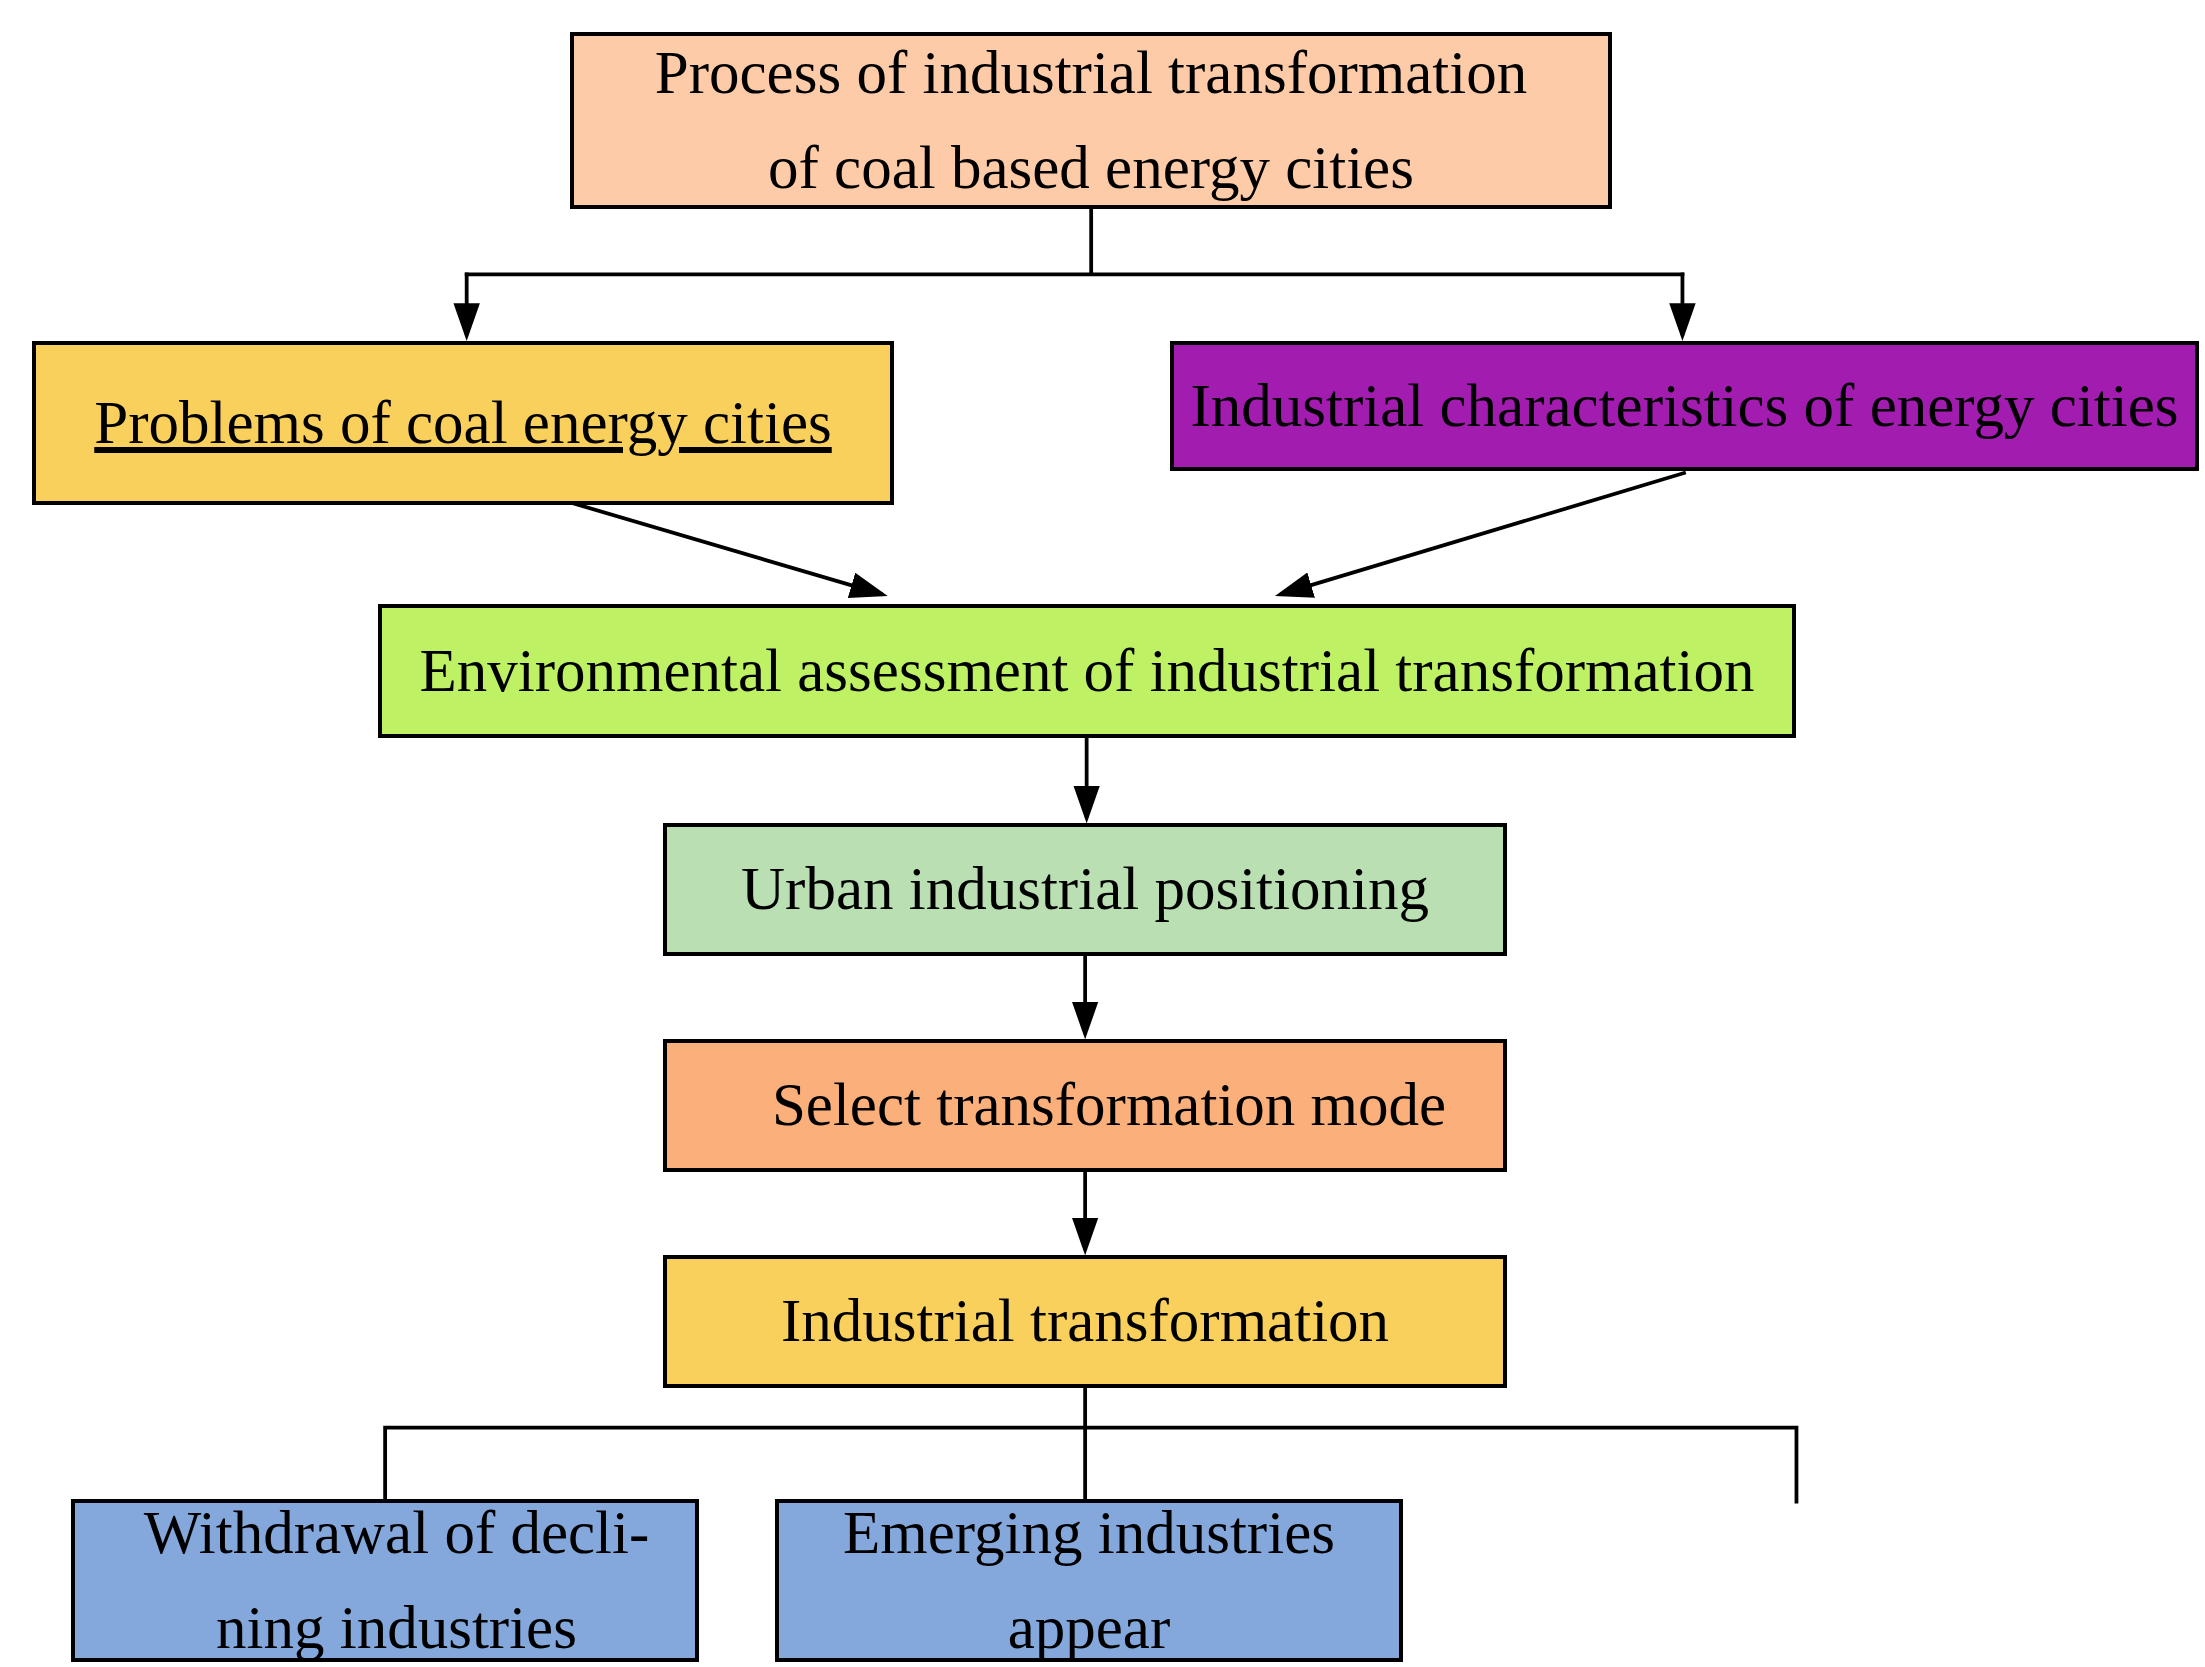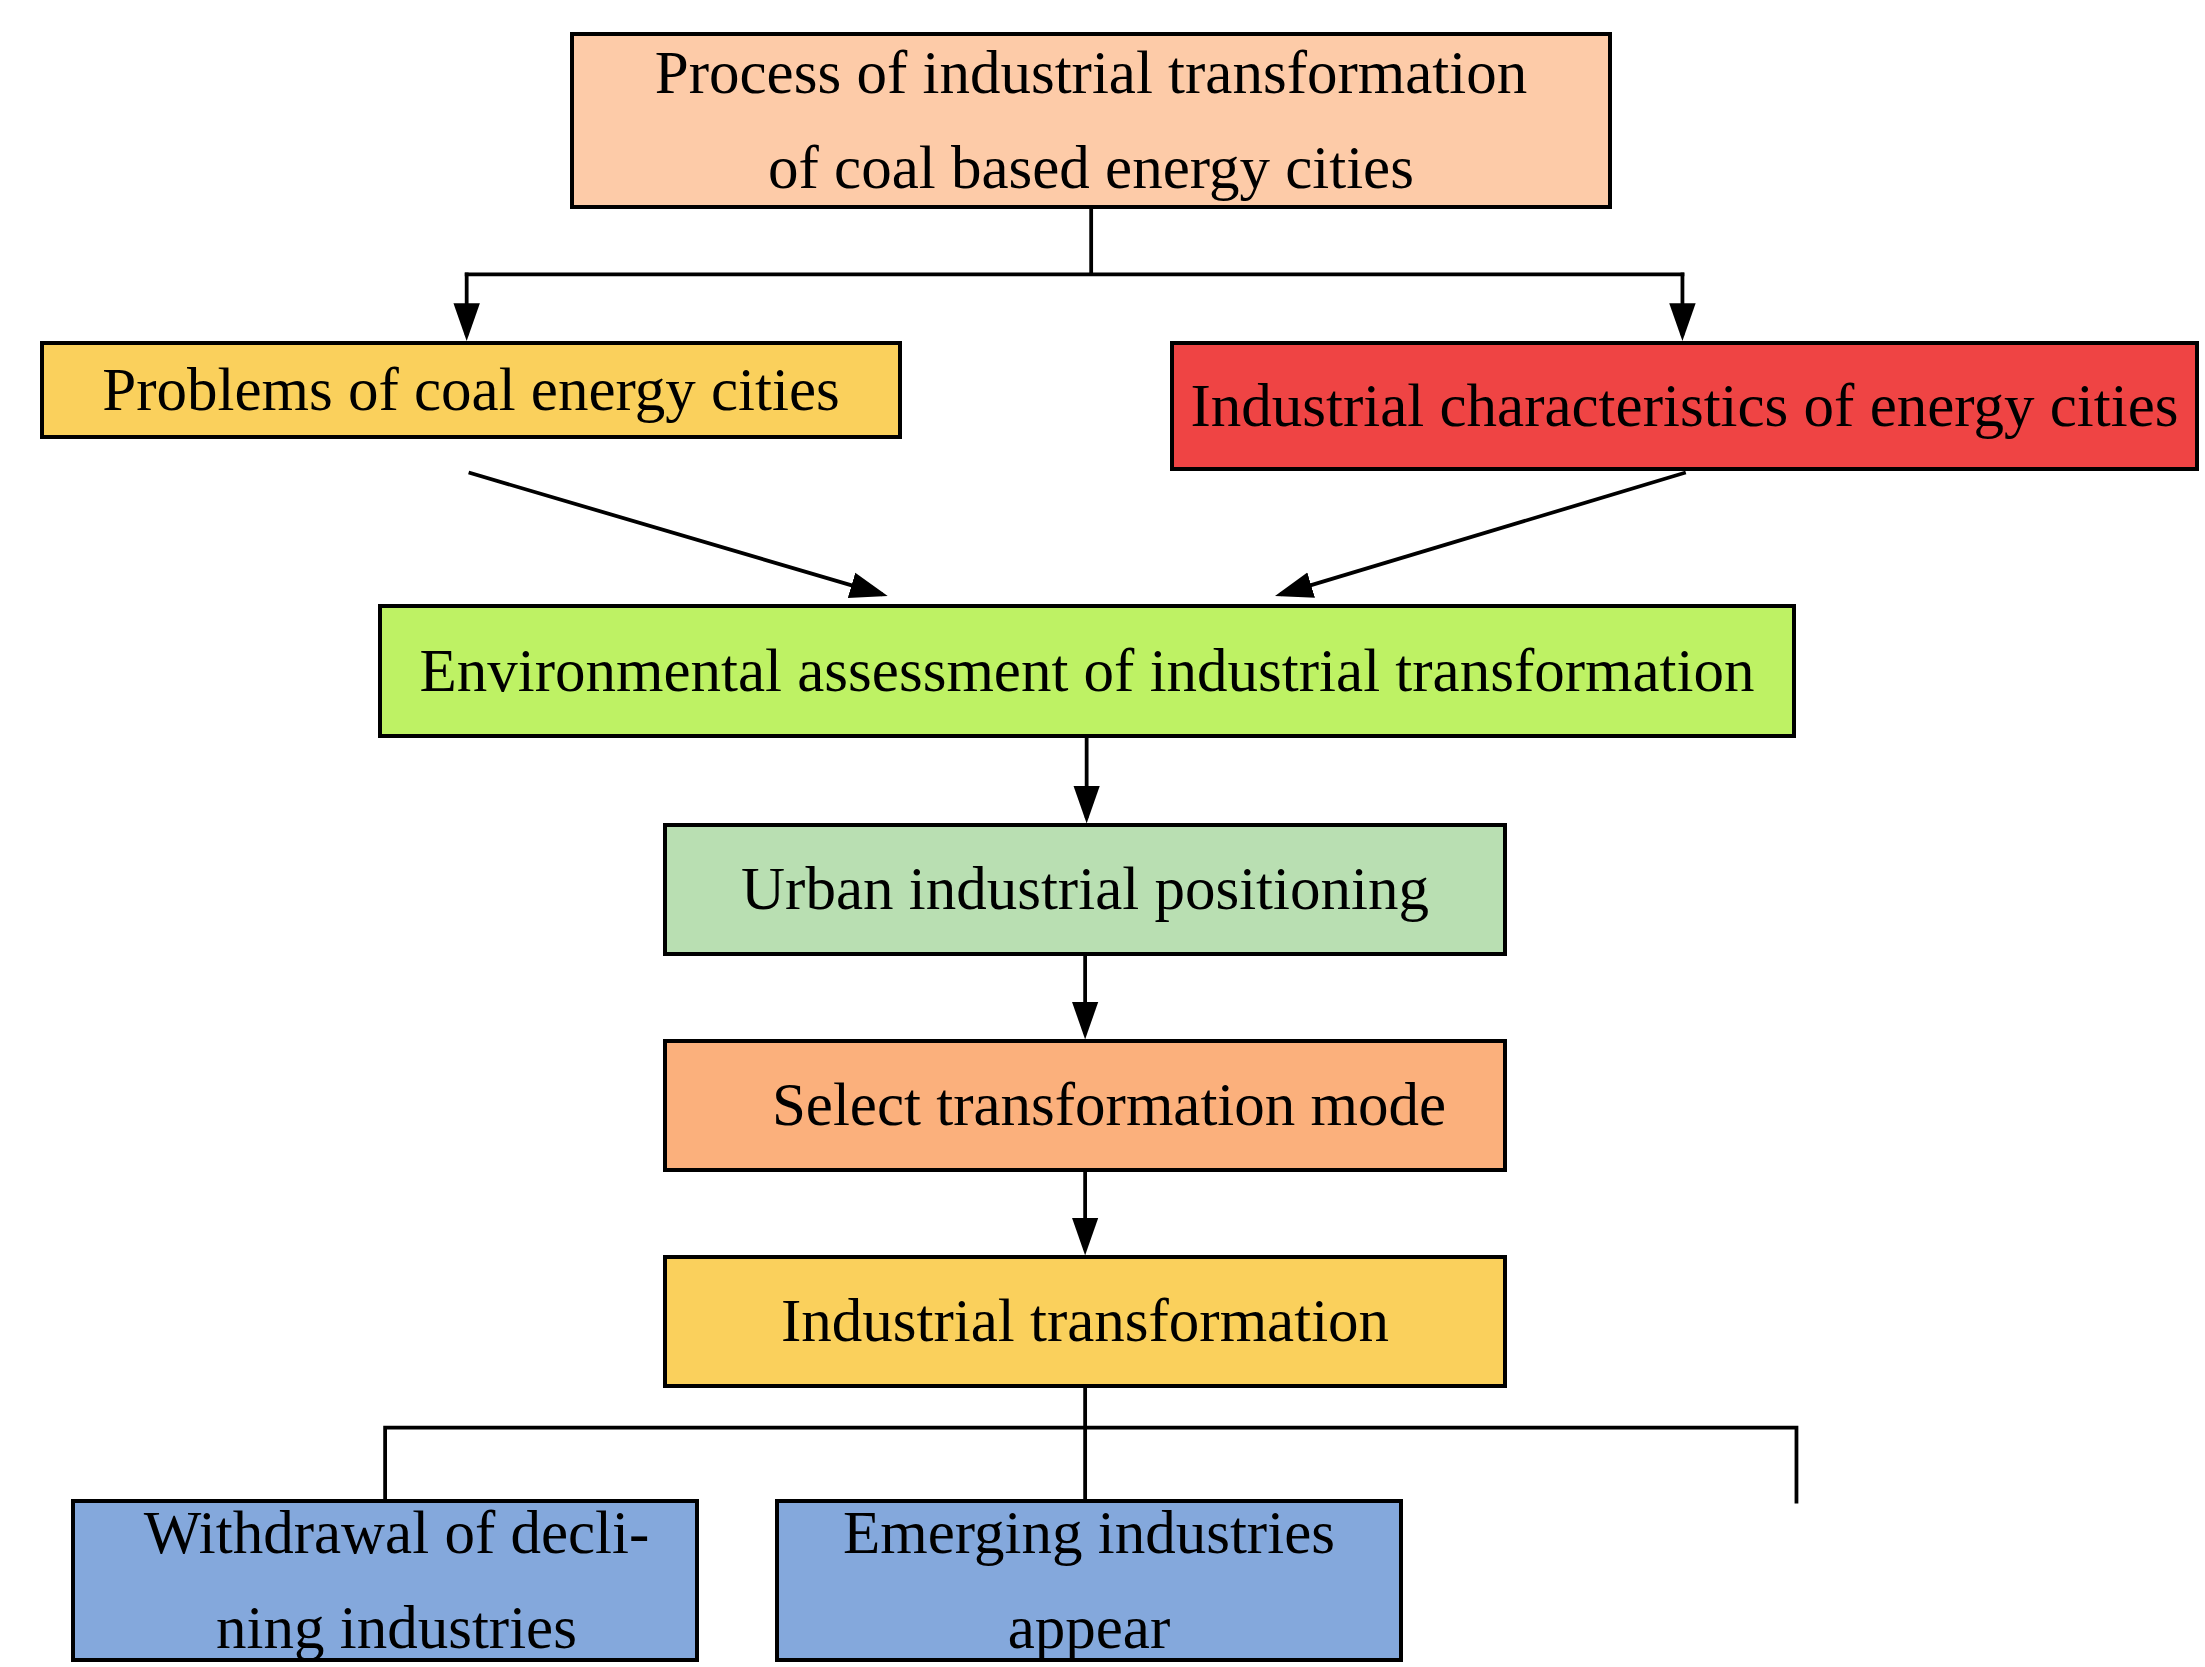--- a/index.html
+++ b/index.html
@@ -40,21 +40,21 @@
     text-align: center;
     font-size: 61px;
     line-height: 1.55;
   }
   .node .line {
     display: block;
     white-space: nowrap;
   }
   
   .node-process        { left: 570px;  top: 32px;   width: 1042px; height: 177px; }
-  .node-problems       { left: 40px;   top: 341px;  width: 862px; height: 98px; }
+  .node-problems       { left: 32px;   top: 341px;  width: 862px; height: 164px; text-decoration: underline; }
   .node-characteristics{ left: 1170px; top: 341px;  width: 1029px; height: 130px; }
   .node-assessment     { left: 378px;  top: 604px;  width: 1418px; height: 134px; }
   .node-positioning    { left: 663px;  top: 823px; width: 844px; height: 133px; }
   .node-mode           { left: 663px;  top: 1039px; width: 844px; height: 133px; padding-left: 48px; }
   .node-transformation { left: 663px;  top: 1255px; width: 844px; height: 133px; }
   .node-withdrawal     { left: 71px;   top: 1499px; width: 628px;  height: 163px; padding-left: 23px; }
   .node-emerging       { left: 775px; top: 1499px; width: 628px;  height: 163px; }
   .node-adjustment     { left: 1484px; top: 1499px; width: 626px;  height: 163px; }
 </style>
 </head>
@@ -86,21 +86,21 @@
 
   <div class="node node-process" style="background-color: rgb(253, 203, 168);">
     <span class="line">Process of industrial transformation</span>
     <span class="line">of coal based energy cities</span>
   </div>
 
   <div class="node node-problems" style="background-color: rgb(250, 208, 92);">
     <span class="line">Problems of coal energy cities</span>
   </div>
 
-  <div class="node node-characteristics" style="background-color: #ef4444;">
+  <div class="node node-characteristics" style="background-color: #a21caf;">
     <span class="line">Industrial characteristics of energy cities</span>
   </div>
 
   <div class="node node-assessment" style="background-color: #bef264;">
     <span class="line">Environmental assessment of industrial transformation</span>
   </div>
 
   <div class="node node-positioning" style="background-color: rgb(185, 223, 178);">
     <span class="line">Urban industrial positioning</span>
   </div>

